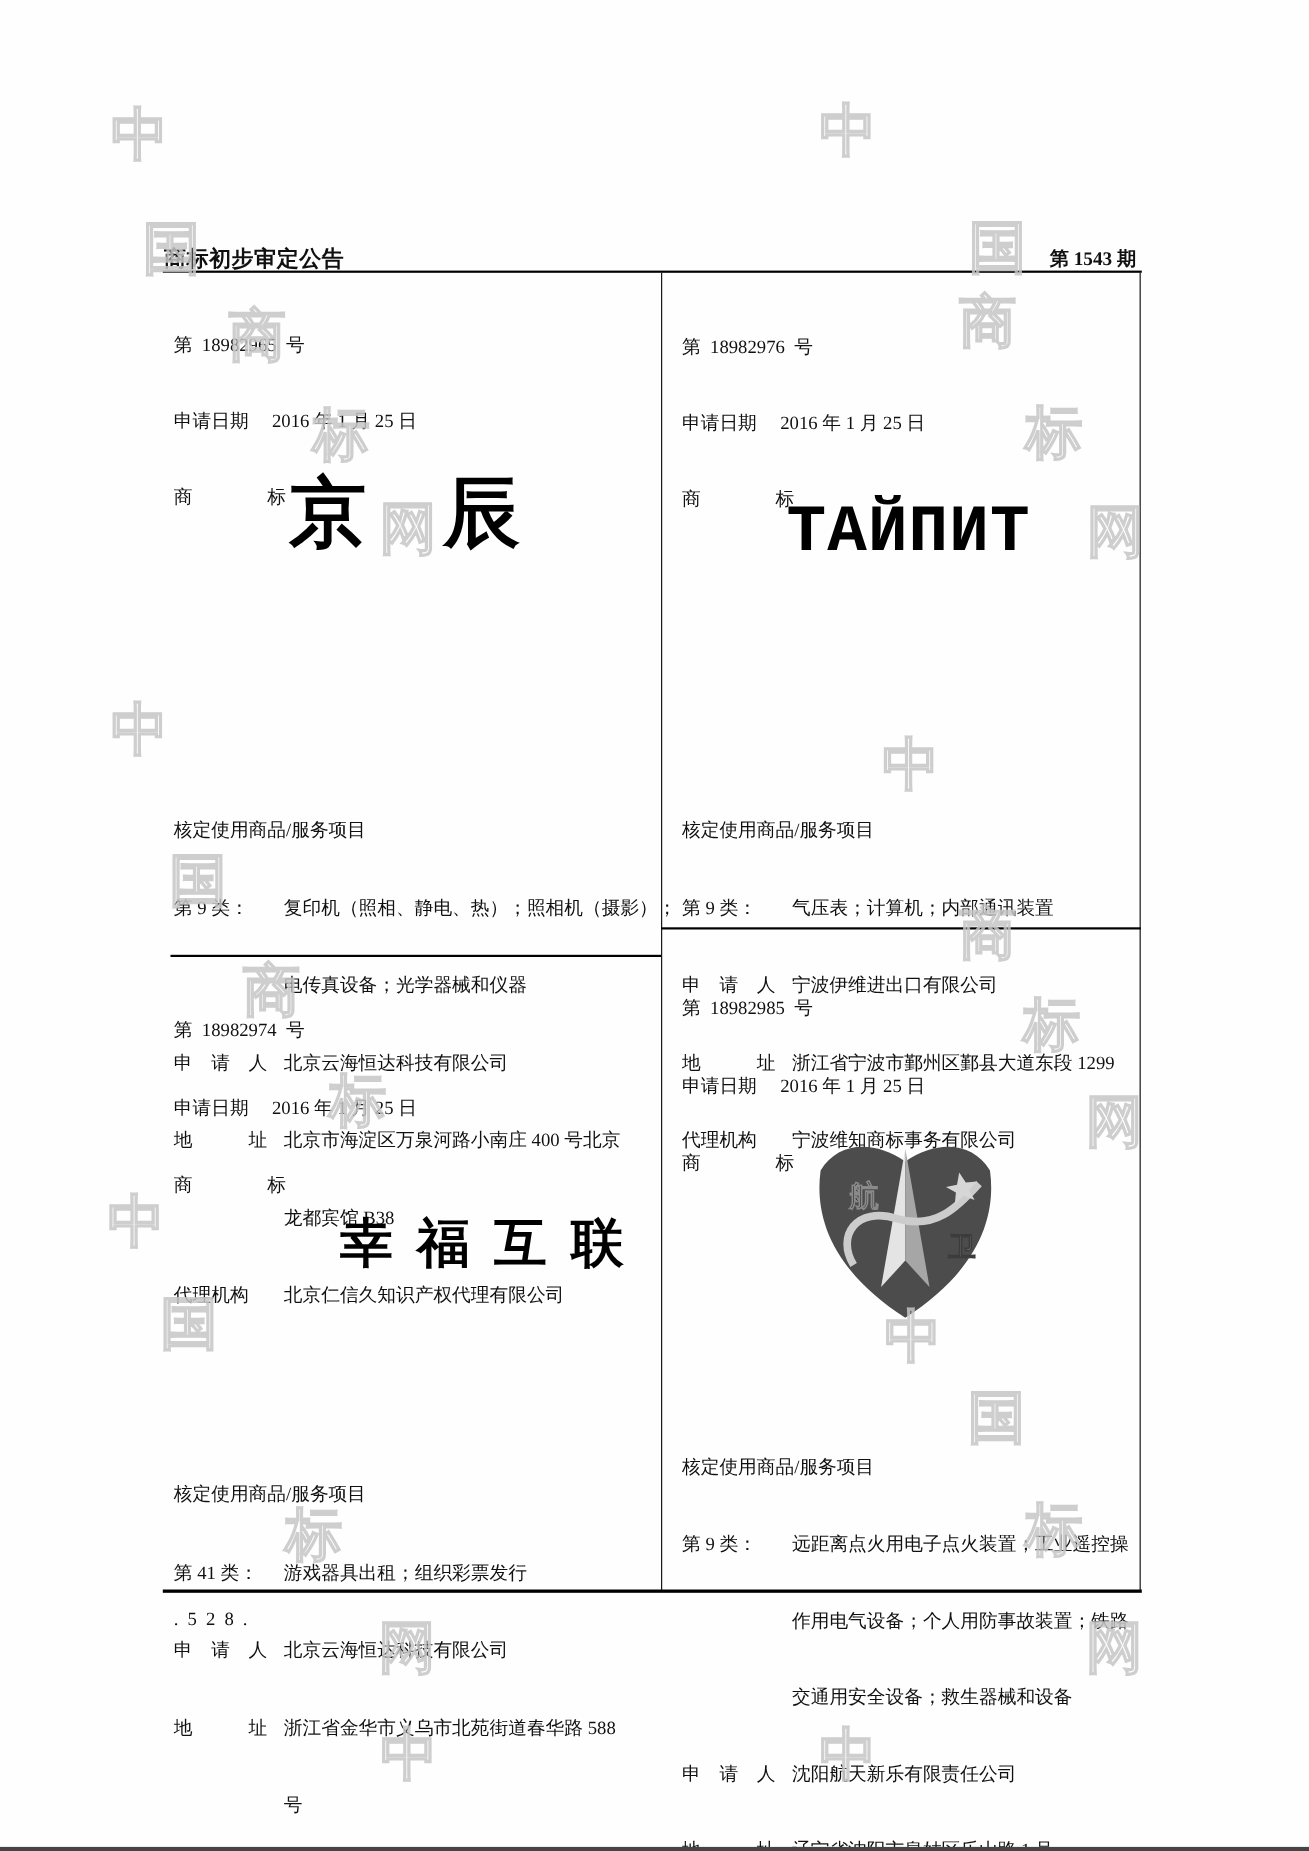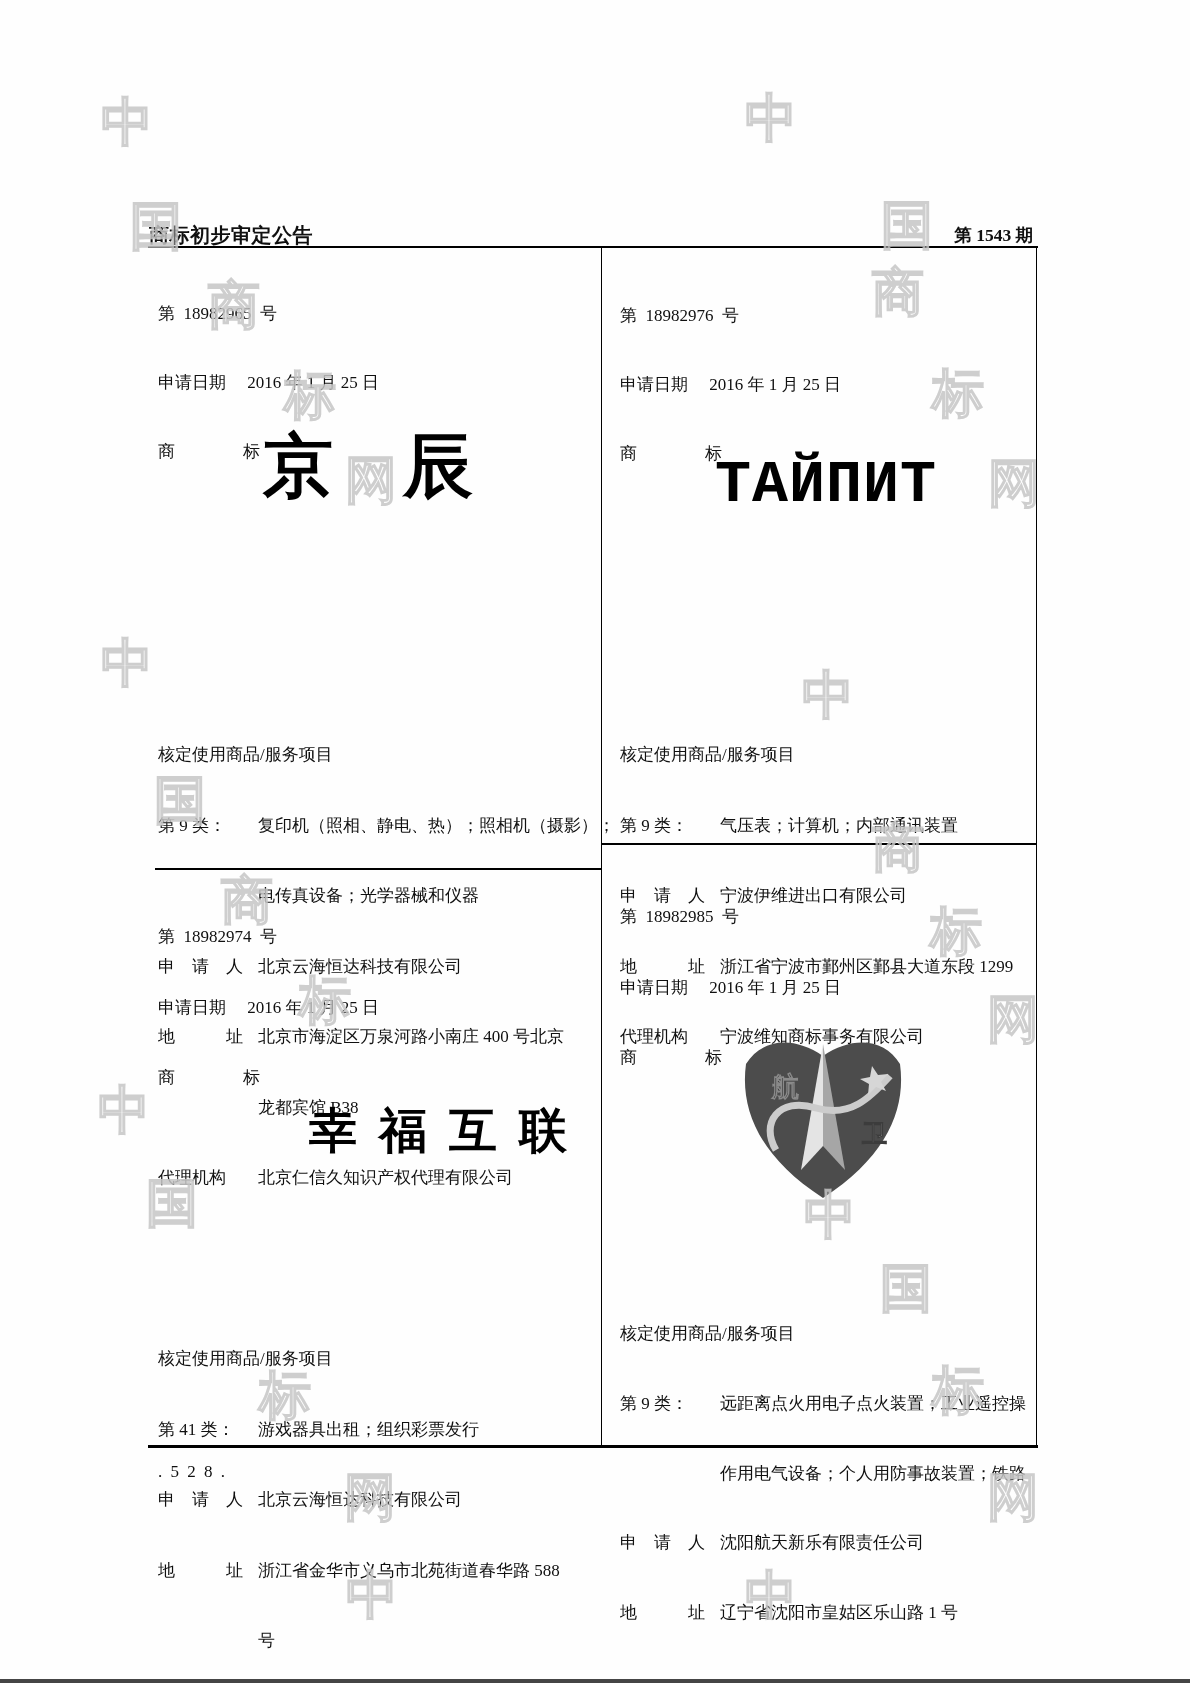--- a/index.html
+++ b/index.html
@@ -104,20 +104,21 @@
     <path fill="none" stroke="#cccccc" stroke-width="7" d="M38,122 C22,96 40,68 78,80 C112,90 132,70 152,48"></path>
     <polygon fill="#d6d6d6" points="134,38 140,47 150,46 143,54 148,63 138,59 130,67 131,56 122,51 132,49"></polygon>
     <text x="34" y="68" font-size="27" fill="#161616" stroke="#8a8a8a" stroke-width="0.6">航</text>
     <text x="124" y="114" font-size="25" fill="#adadad" stroke="#3c3c3c" stroke-width="0.8">卫</text>
   </svg>
 
   <div class="blk details" style="left:620px;top:1276px;line-height:23.2px">
     <div class="row"><span class="lab">核定使用商品/服务项目</span><span class="val"></span></div>
     <div class="row"><span class="lab">第 9 类：</span><span class="val">远距离点火用电子点火装置；工业遥控操</span></div>
     <div class="row"><span class="lab"></span><span class="val">作用电气设备；个人用防事故装置；铁路</span></div>
+    <div class="row"><span class="lab"></span><span class="val">交通用安全设备；救生器械和设备</span></div>
     <div class="row"><span class="lab">申　请　人</span><span class="val">沈阳航天新乐有限责任公司</span></div>
     <div class="row"><span class="lab">地　　　址</span><span class="val">辽宁省沈阳市皇姑区乐山路 1 号</span></div>
     
   </div>
 
   <div class="footer-num">. 5 2 8 .</div>
 
   <div class="edge-bottom"></div>
 
   <svg id="wm" class="wm" width="1190" height="1683">

